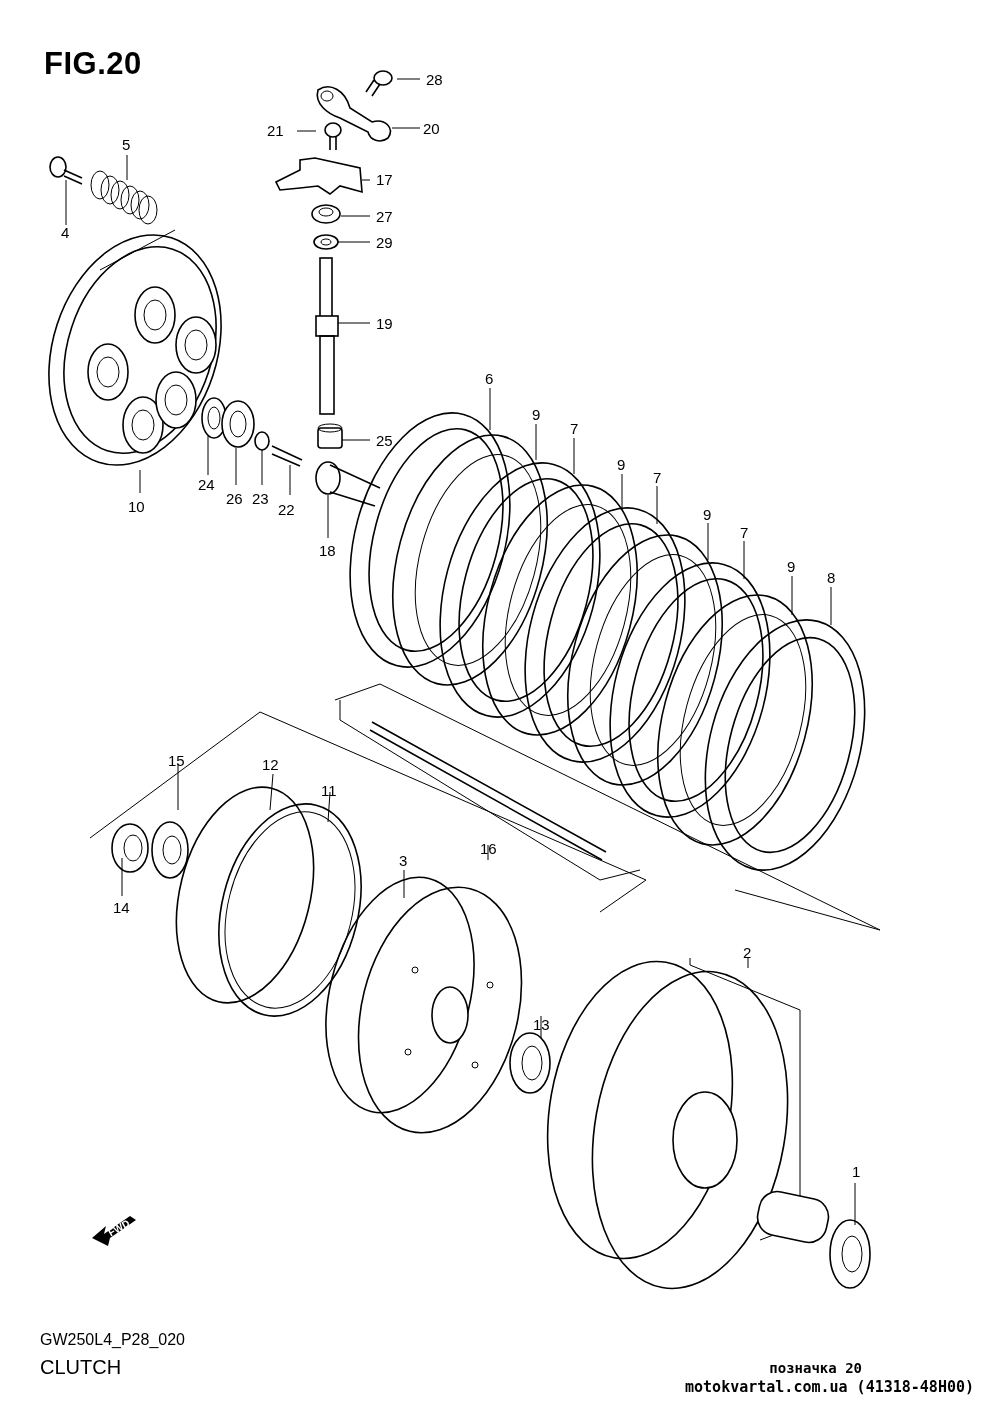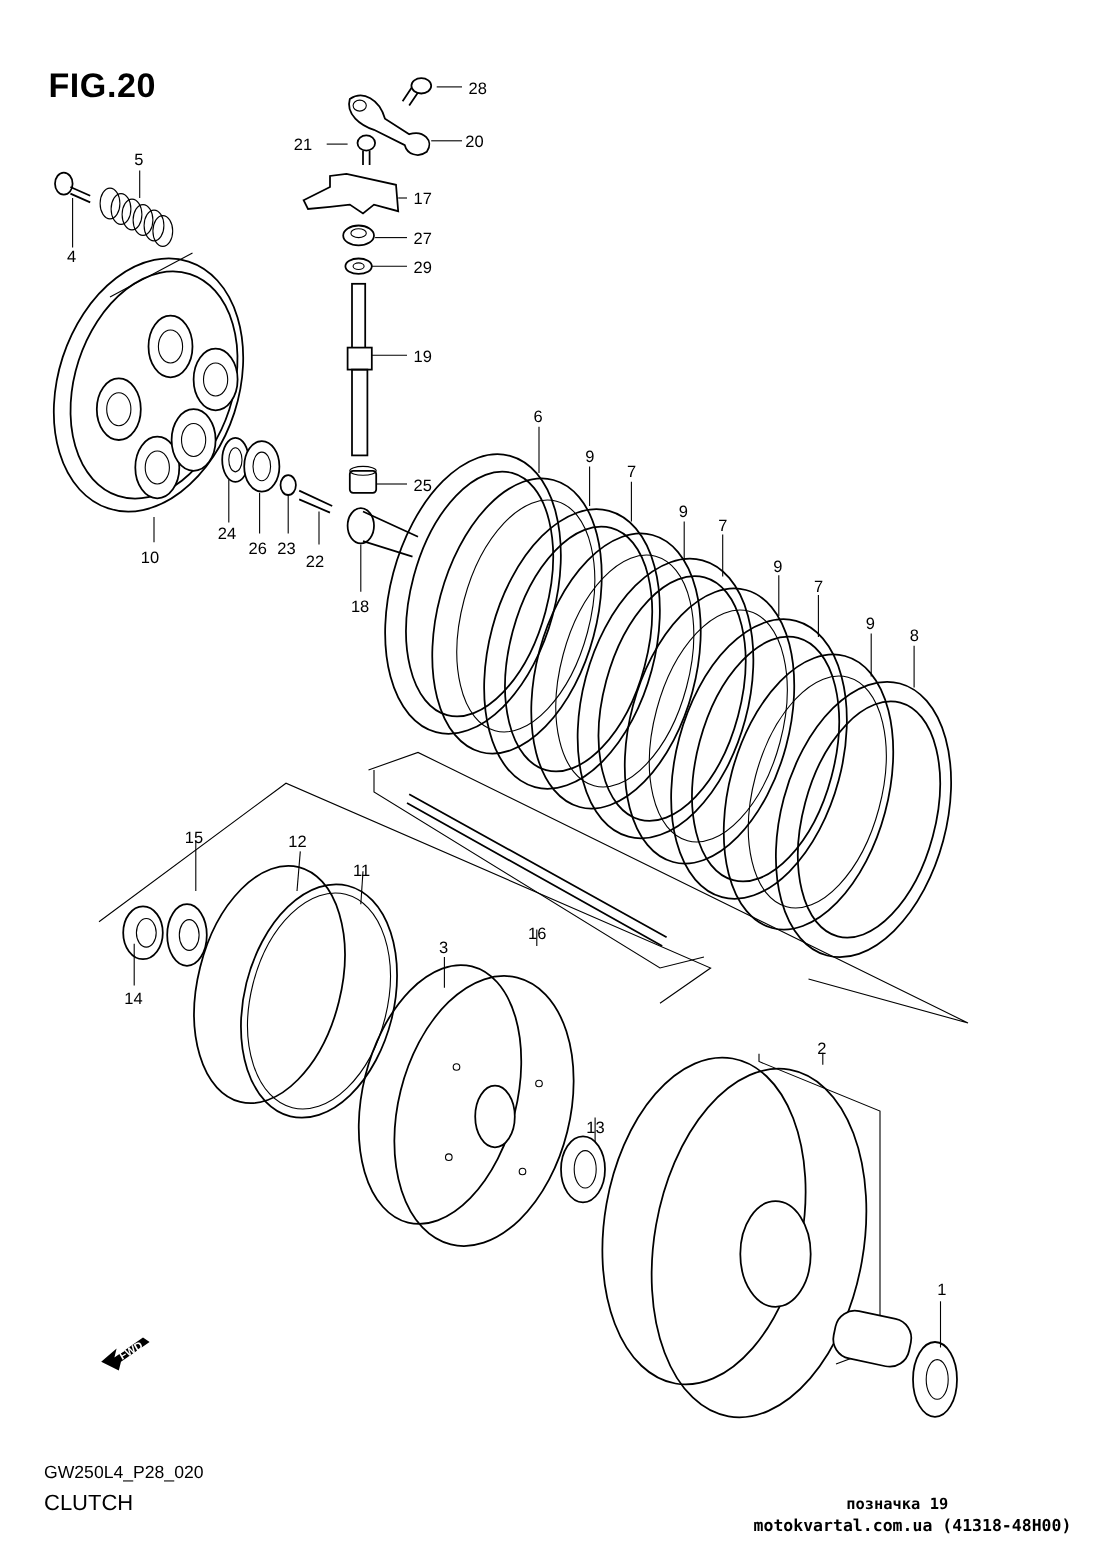--- a/index.html
+++ b/index.html
@@ -1,17 +1,17 @@
 <!DOCTYPE html>
 <html><head>
 <meta charset="utf-8">
 <style>
   html, body { margin:0; padding:0; background:#ffffff; }
   body { width:1000px; height:1415px; position:relative; overflow:hidden; font-family:"Liberation Sans", sans-serif; color:#000; }
-  #fig-title { position:absolute; left:44px; top:60px; font-size:31px; font-weight:bold; letter-spacing:0.5px; }
+  #fig-title { position:absolute; left:44px; top:46px; font-size:31px; font-weight:bold; letter-spacing:0.5px; }
   #diagram { position:absolute; left:0; top:0; width:1000px; height:1415px; }
   .lbl { font-family:"Liberation Sans", sans-serif; font-size:15px; fill:#000; }
   #code { position:absolute; left:40px; top:1331px; font-size:16px; }
   #caption { position:absolute; left:40px; top:1356px; font-size:20px; }
   #stamp1 { position:absolute; right:138px; top:1360px; font-size:14px; font-weight:bold; font-family:"DejaVu Sans Mono", monospace; }
   #stamp2 { position:absolute; right:26px; top:1378px; font-size:15px; font-weight:bold; font-family:"DejaVu Sans Mono", monospace; }
   .p { fill:none; stroke:#000; stroke-width:1.6; }
   .pt { fill:none; stroke:#000; stroke-width:1; }
   .pf { fill:#fff; stroke:#000; stroke-width:1.6; }
 </style>
@@ -274,14 +274,14 @@
   <text class="lbl" x="198" y="490">24</text>
   <text class="lbl" x="376" y="446">25</text>
   <text class="lbl" x="226" y="504">26</text>
   <text class="lbl" x="376" y="222">27</text>
   <text class="lbl" x="426" y="85">28</text>
   <text class="lbl" x="376" y="248">29</text>
 </svg>
 
 <div id="code">GW250L4_P28_020</div>
 <div id="caption">CLUTCH</div>
-<div id="stamp1">позначка 19</div>
+<div id="stamp1">позначка 20</div>
 <div id="stamp2">motokvartal.com.ua (41318-48H00)</div>
 
 </body></html>

